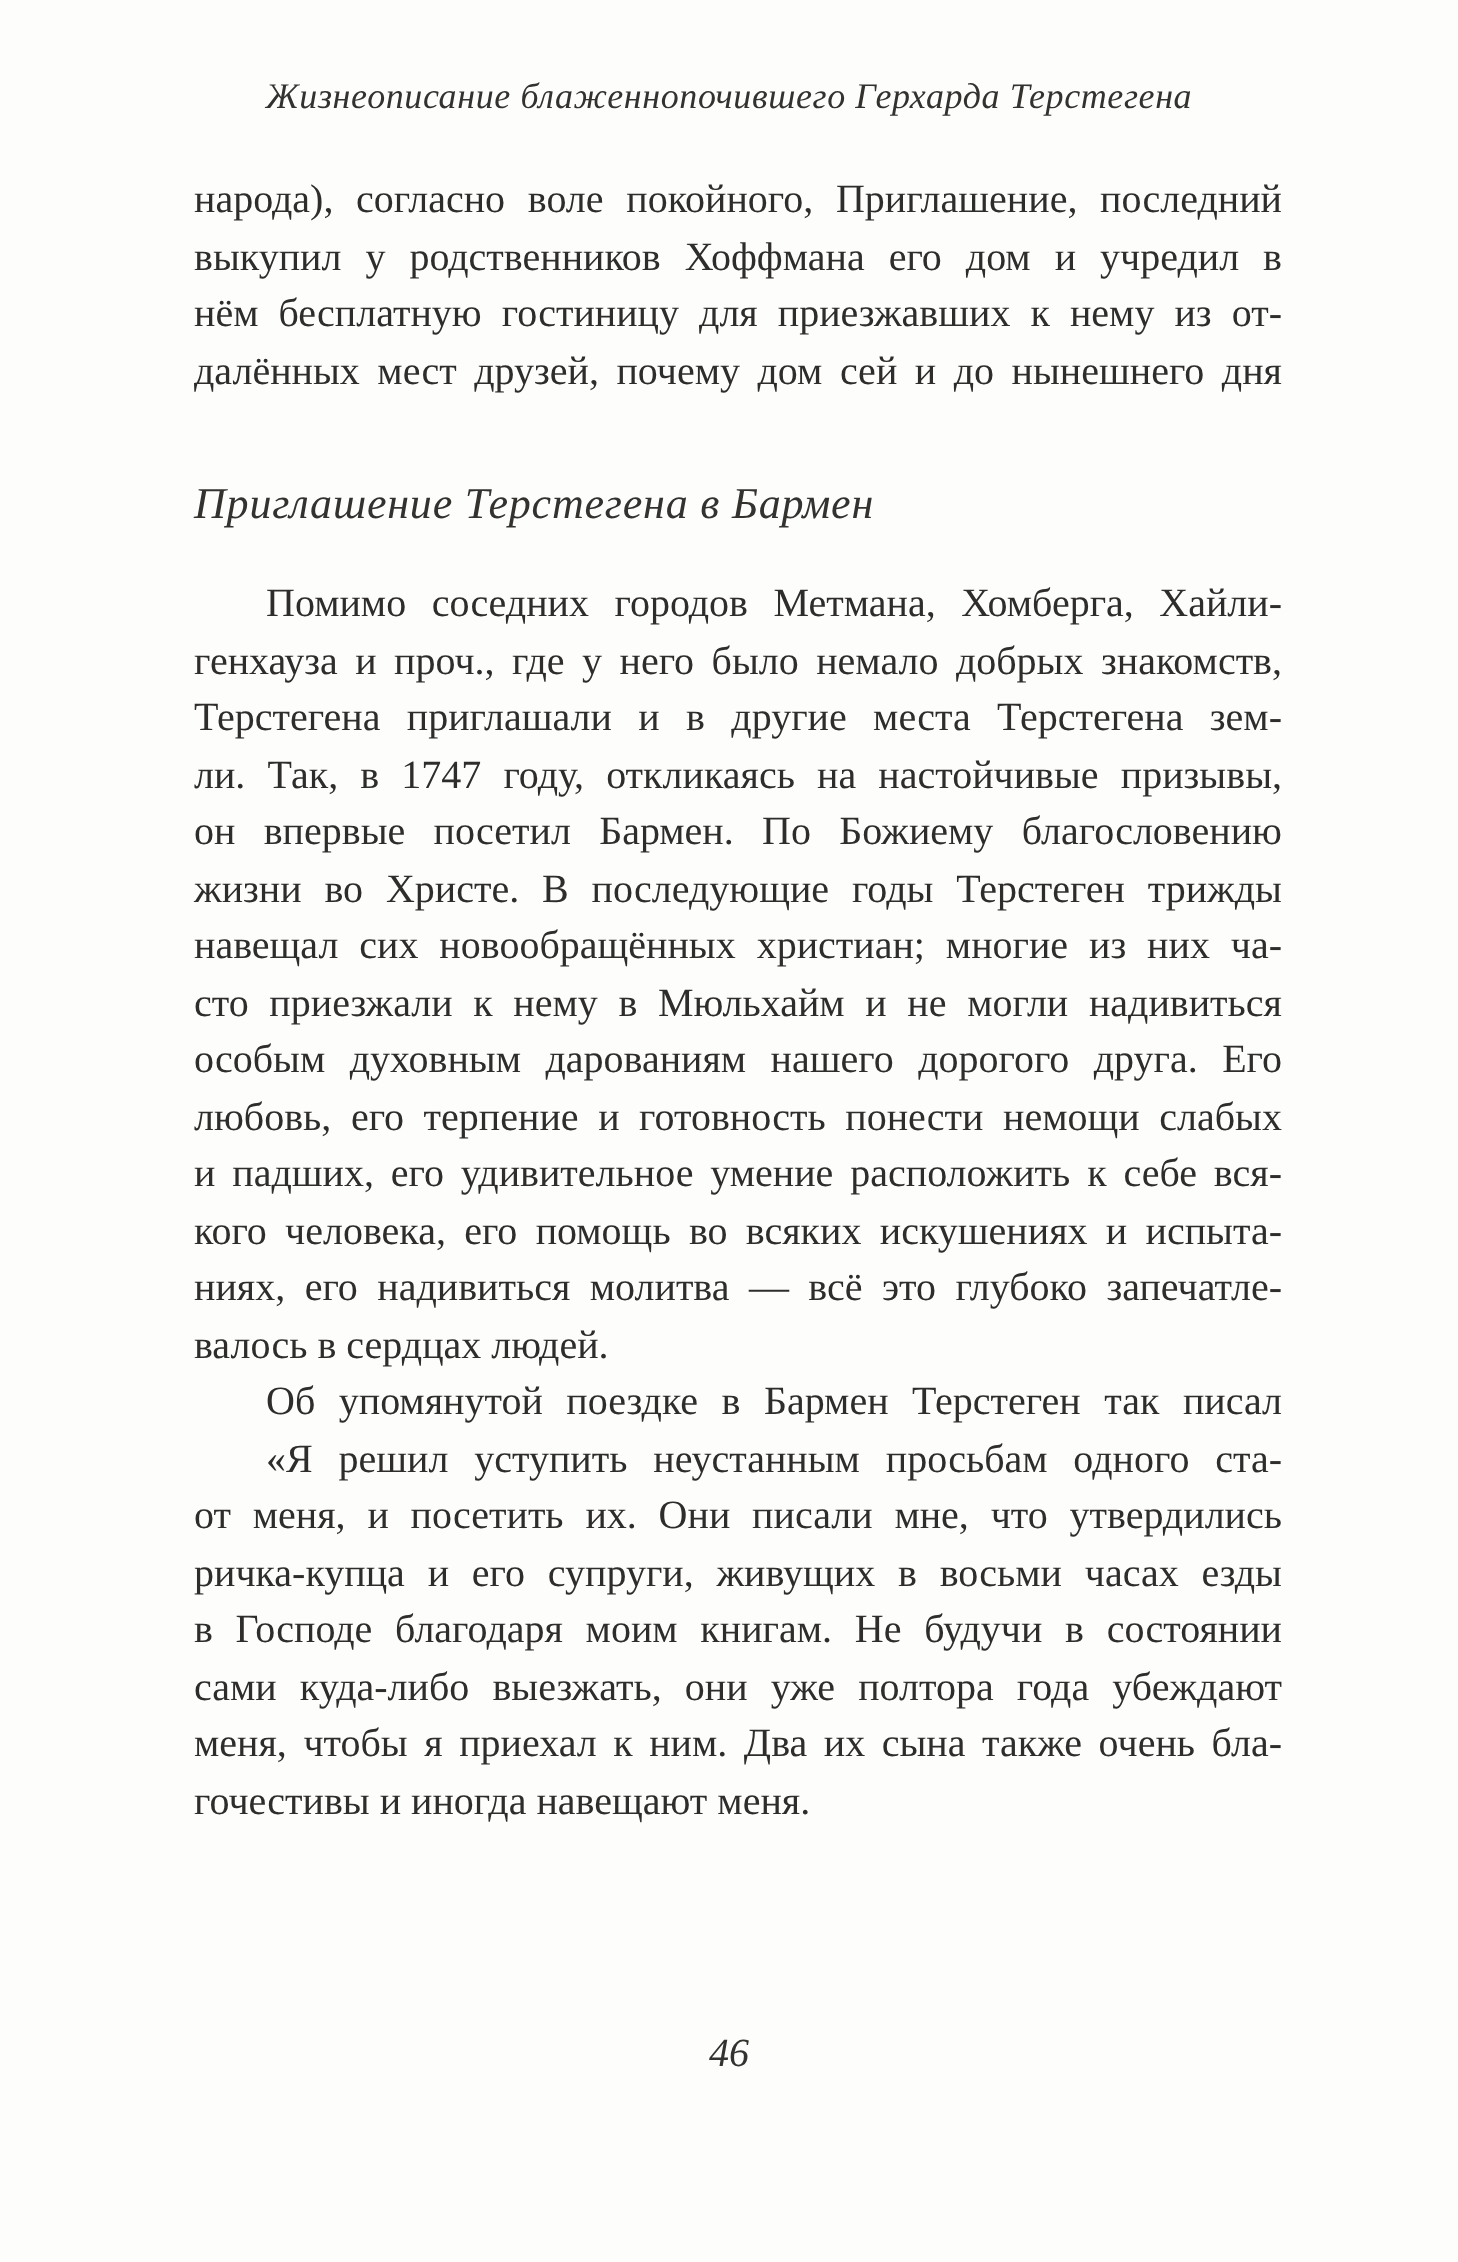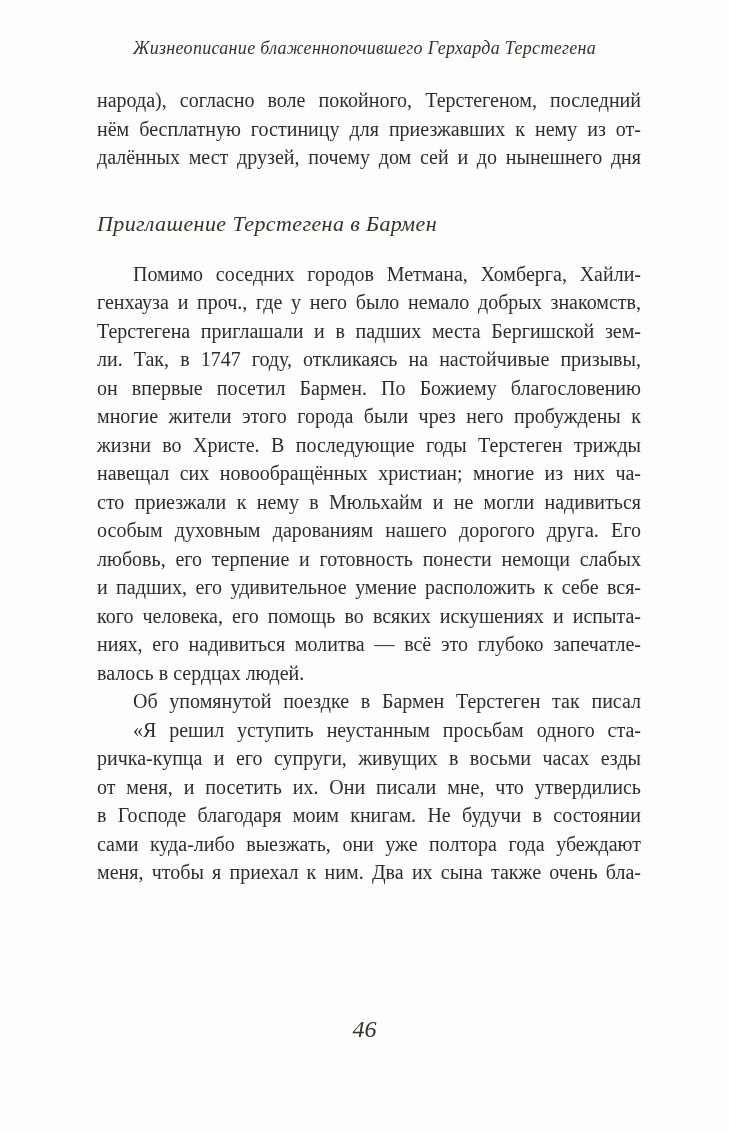--- a/index.html
+++ b/index.html
@@ -49,61 +49,62 @@
     font-size: 22px;
     letter-spacing: 0.4px;
     line-height: 29px;
     color: #33322f;
   }
   .page-number {
     position: absolute;
     top: 1016px; left: 0; right: 0;
     text-align: center;
     font-style: italic;
-    font-size: 24px;
+    font-size: 20px;
     color: #33322f;
   }
 </style>
 </head>
 <body>
 
 <div class="page">
   <div class="running-header">Жизнеописание блаженнопочившего Герхарда Терстегена</div>
 
   <div class="text-body">
       <div class="paragraph">
-        <div class="line">народа), согласно воле покойного, Терстегеном, последний</div>
+        <div class="line">народа), согласно воле покойного, Приглашение, последний</div>
+        <div class="line">выкупил у родственников Хоффмана его дом и учредил в</div>
         <div class="line">нём бесплатную гостиницу для приезжавших к нему из от-</div>
         <div class="line">далённых мест друзей, почему дом сей и до нынешнего дня</div>
       </div>
       <div class="section-heading">Приглашение Терстегена в Бармен</div>
       <div class="paragraph indent">
         <div class="line">Помимо соседних городов Метмана, Хомберга, Хайли-</div>
         <div class="line">генхауза и проч., где у него было немало добрых знакомств,</div>
-        <div class="line">Терстегена приглашали и в падших места Бергишской зем-</div>
+        <div class="line">Терстегена приглашали и в другие места Терстегена зем-</div>
         <div class="line">ли. Так, в 1747 году, откликаясь на настойчивые призывы,</div>
         <div class="line">он впервые посетил Бармен. По Божиему благословению</div>
-        <div class="line">многие жители этого города были чрез него пробуждены к</div>
         <div class="line">жизни во Христе. В последующие годы Терстеген трижды</div>
         <div class="line">навещал сих новообращённых христиан; многие из них ча-</div>
         <div class="line">сто приезжали к нему в Мюльхайм и не могли надивиться</div>
         <div class="line">особым духовным дарованиям нашего дорогого друга. Его</div>
         <div class="line">любовь, его терпение и готовность понести немощи слабых</div>
         <div class="line">и падших, его удивительное умение расположить к себе вся-</div>
         <div class="line">кого человека, его помощь во всяких искушениях и испыта-</div>
         <div class="line">ниях, его надивиться молитва — всё это глубоко запечатле-</div>
         <div class="line last">валось в сердцах людей.</div>
       </div>
       <div class="paragraph indent">
         <div class="line">Об упомянутой поездке в Бармен Терстеген так писал</div>
       </div>
       <div class="paragraph indent">
         <div class="line">«Я решил уступить неустанным просьбам одного ста-</div>
+        <div class="line">от меня, и посетить их. Они писали мне, что утвердились</div>
         <div class="line">ричка-купца и его супруги, живущих в восьми часах езды</div>
-        <div class="line">от меня, и посетить их. Они писали мне, что утвердились</div>
         <div class="line">в Господе благодаря моим книгам. Не будучи в состоянии</div>
         <div class="line">сами куда-либо выезжать, они уже полтора года убеждают</div>
         <div class="line">меня, чтобы я приехал к ним. Два их сына также очень бла-</div>
+        <div class="line last">гочестивы и иногда навещают меня.</div>
       </div>
     </div>
 
   <div class="page-number">46</div>
 </div>
 
 </body></html>

